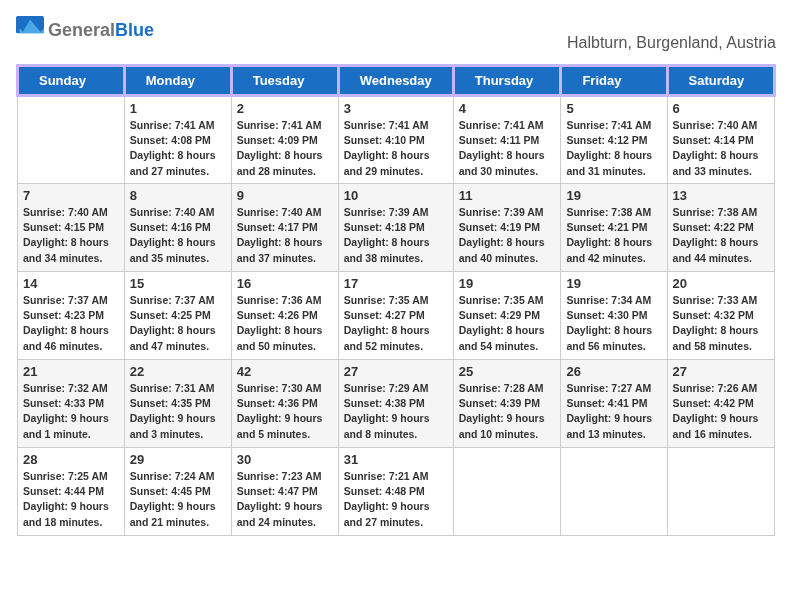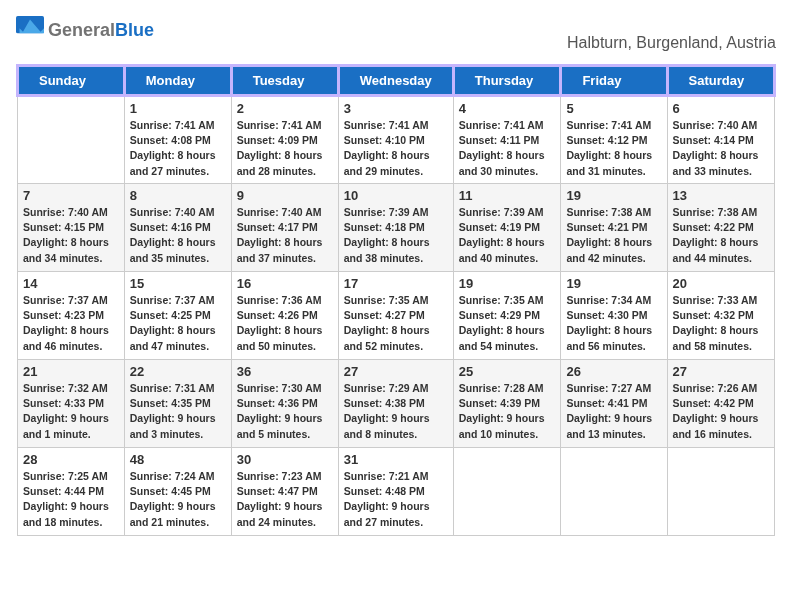--- a/index.html
+++ b/index.html
@@ -215,21 +215,21 @@
       <tr>
         <td>
         <div class="day-number">21</div>
         <div class="day-info">Sunrise: 7:32 AM<br>Sunset: 4:33 PM<br>Daylight: 9 hours and 1 minute.</div>
       </td>
         <td>
         <div class="day-number">22</div>
         <div class="day-info">Sunrise: 7:31 AM<br>Sunset: 4:35 PM<br>Daylight: 9 hours and 3 minutes.</div>
       </td>
         <td>
-        <div class="day-number">36</div>
+        <div class="day-number">42</div>
         <div class="day-info">Sunrise: 7:30 AM<br>Sunset: 4:36 PM<br>Daylight: 9 hours and 5 minutes.</div>
       </td>
         <td>
         <div class="day-number">27</div>
         <div class="day-info">Sunrise: 7:29 AM<br>Sunset: 4:38 PM<br>Daylight: 9 hours and 8 minutes.</div>
       </td>
         <td>
         <div class="day-number">25</div>
         <div class="day-info">Sunrise: 7:28 AM<br>Sunset: 4:39 PM<br>Daylight: 9 hours and 10 minutes.</div>
       </td>
@@ -241,21 +241,21 @@
         <div class="day-number">27</div>
         <div class="day-info">Sunrise: 7:26 AM<br>Sunset: 4:42 PM<br>Daylight: 9 hours and 16 minutes.</div>
       </td>
       </tr>
       <tr>
         <td>
         <div class="day-number">28</div>
         <div class="day-info">Sunrise: 7:25 AM<br>Sunset: 4:44 PM<br>Daylight: 9 hours and 18 minutes.</div>
       </td>
         <td>
-        <div class="day-number">48</div>
+        <div class="day-number">29</div>
         <div class="day-info">Sunrise: 7:24 AM<br>Sunset: 4:45 PM<br>Daylight: 9 hours and 21 minutes.</div>
       </td>
         <td>
         <div class="day-number">30</div>
         <div class="day-info">Sunrise: 7:23 AM<br>Sunset: 4:47 PM<br>Daylight: 9 hours and 24 minutes.</div>
       </td>
         <td>
         <div class="day-number">31</div>
         <div class="day-info">Sunrise: 7:21 AM<br>Sunset: 4:48 PM<br>Daylight: 9 hours and 27 minutes.</div>
       </td>

